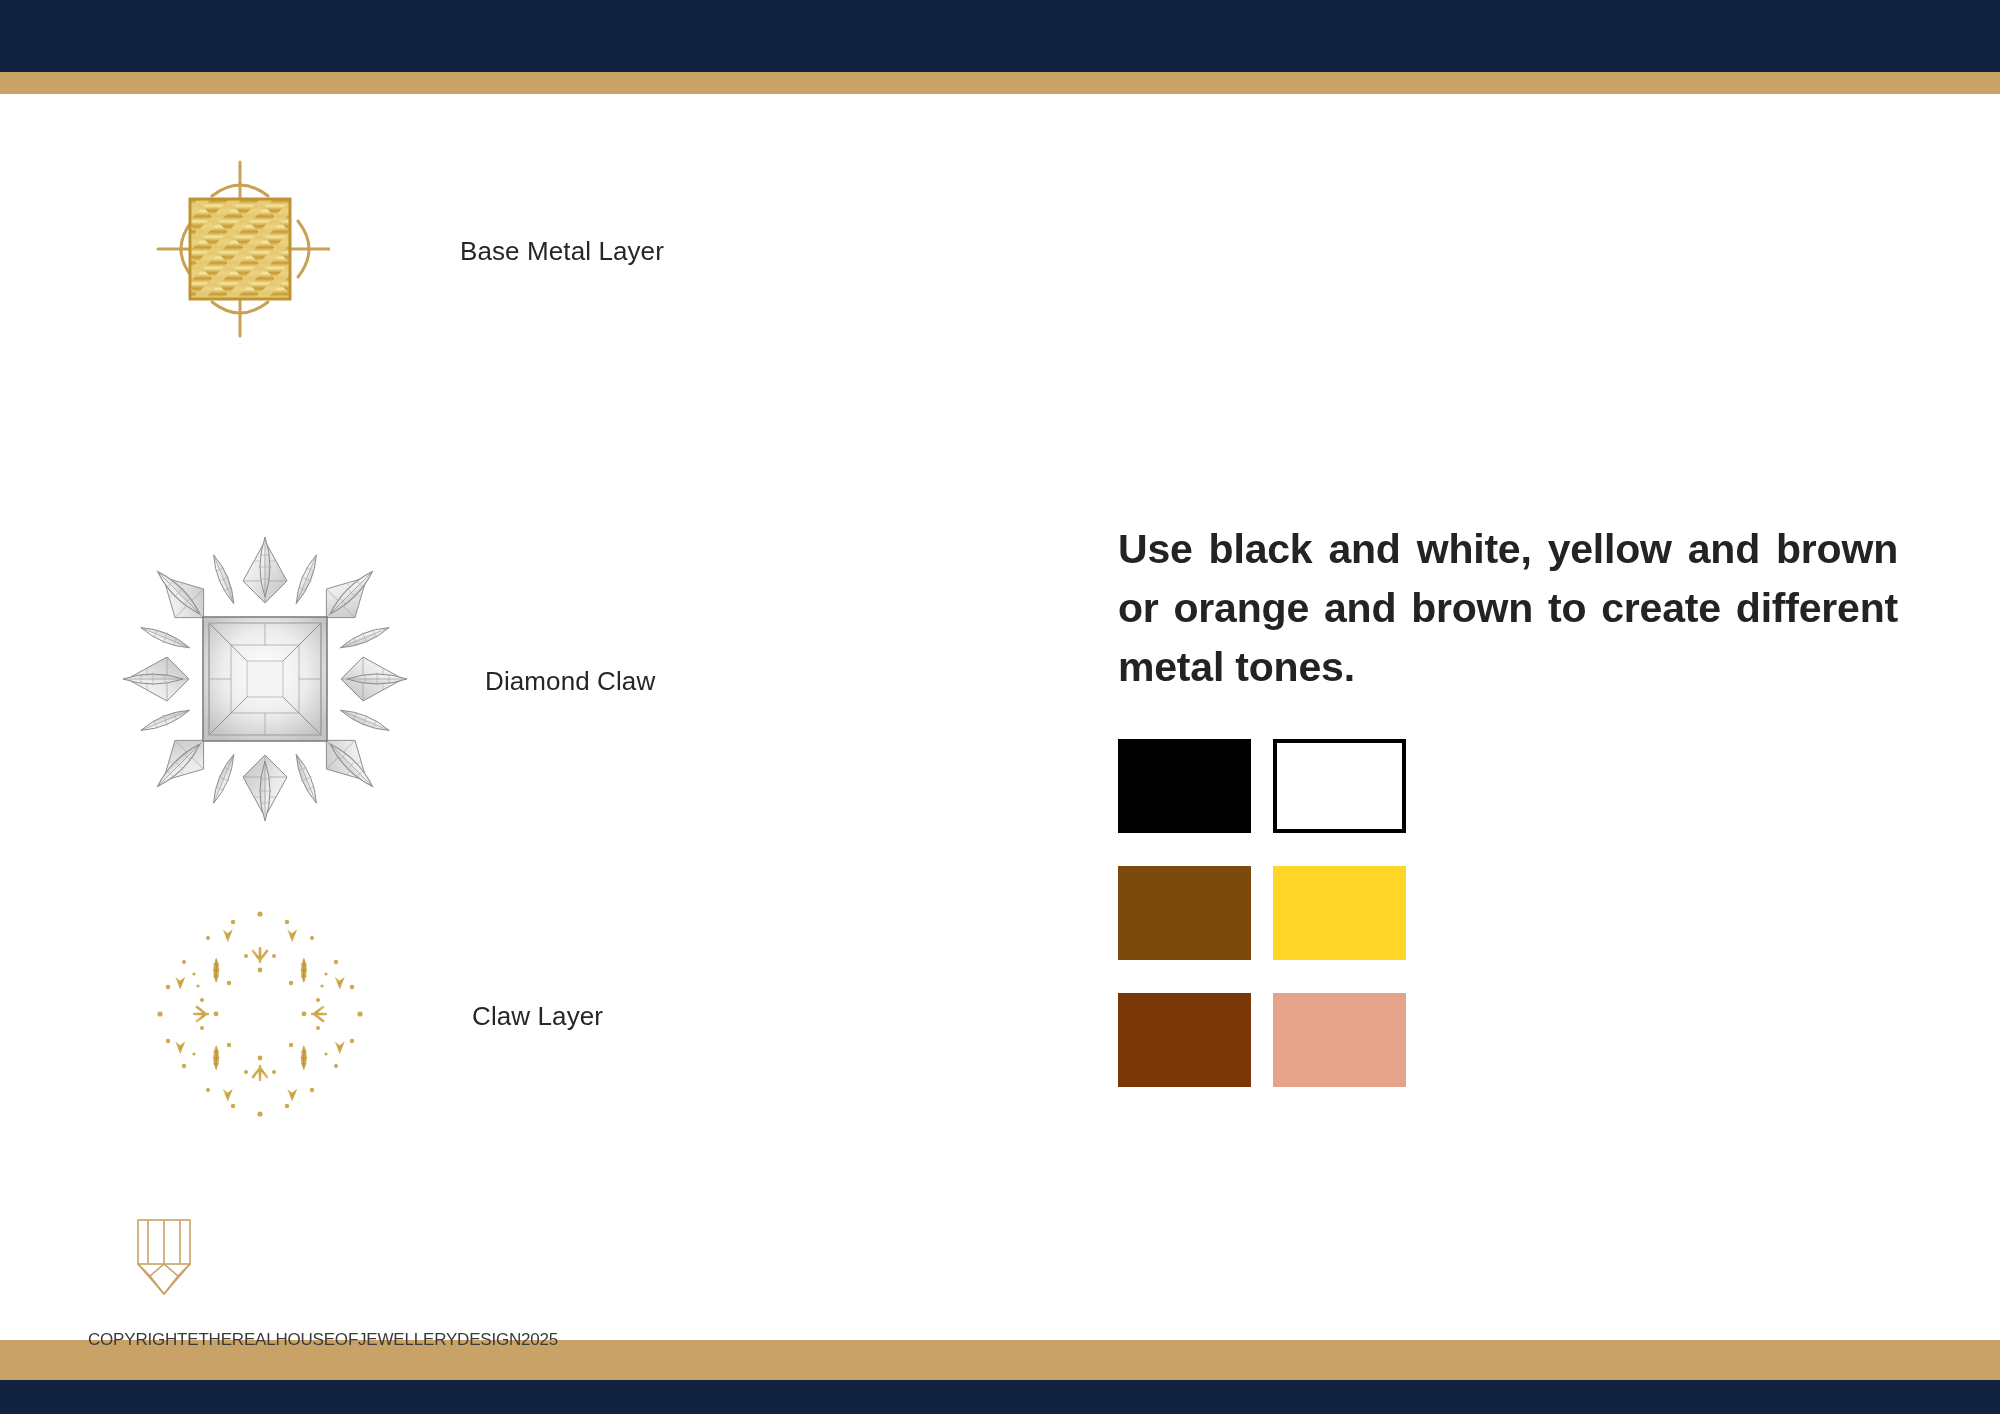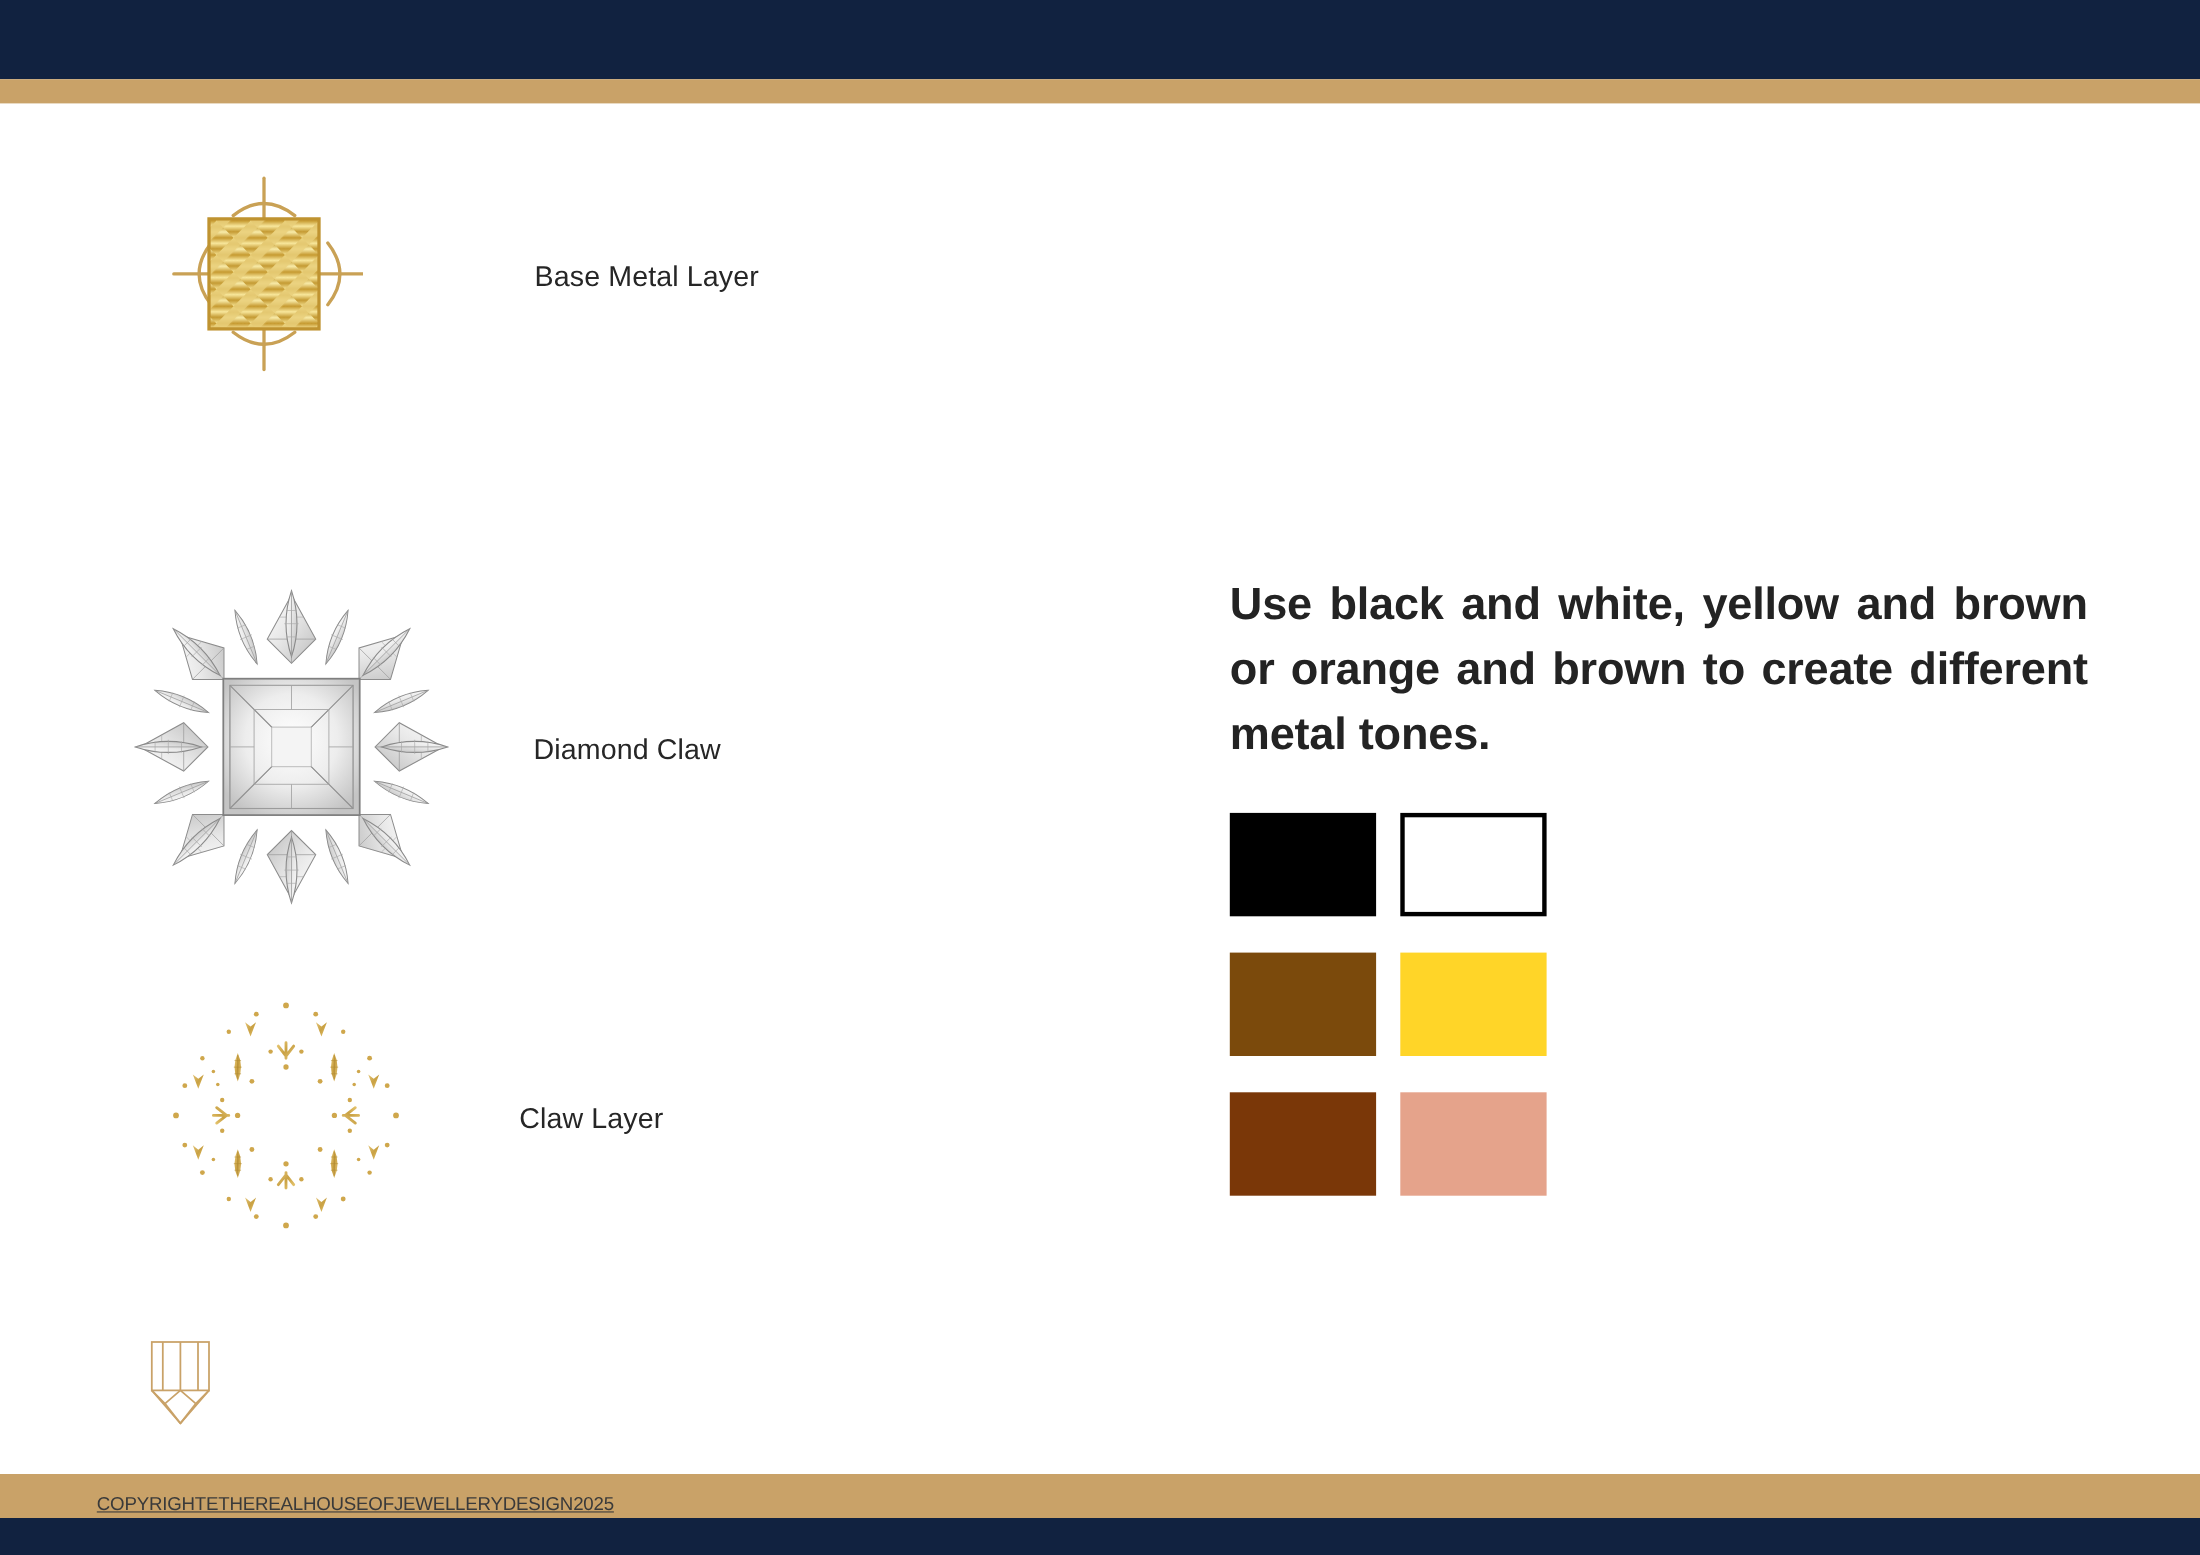--- a/index.html
+++ b/index.html
@@ -50,21 +50,21 @@
     position: absolute;
     left: 0; top: 94px;
     width: 1060px; height: 1180px;
   }
 
   .layer-row {
     position: absolute;
     display: flex;
     align-items: center;
   }
-  .layer-row.r1 { left: 150px; top: 60px; gap: 26px;  }
+  .layer-row.r1 { left: 150px; top: 60px;  }
   .layer-row.r2 { left: 120px; top: 440px; }
   .layer-row.r3 { left: 150px; top: 810px; }
 
   .layer-visual {
     position: relative;
     flex: 0 0 auto;
   }
   .layer-label {
     font-size: 26px;
     color: #262626;
@@ -113,26 +113,25 @@
   .footer-logo {
     position: absolute;
     left: 134px;
     top: 1218px;
     width: 60px;
     height: 78px;
   }
   .copyright {
     position: absolute;
     left: 88px;
-    top: 1358px;
+    top: 1330px;
     font-size: 17px;
     color: #3a3a3a;
     letter-spacing: -.2px;
     white-space: nowrap;
-    text-decoration: underline;
   }
 </style>
 </head>
 <body>
 
 <div class="slide">
 
   <div class="band-navy-top" style="background: rgb(17, 34, 64);"></div>
   <div class="band-gold-top" style="background: rgb(201, 162, 104);"></div>
   <div class="band-gold-bottom" style="background: rgb(201, 162, 104);"></div>

